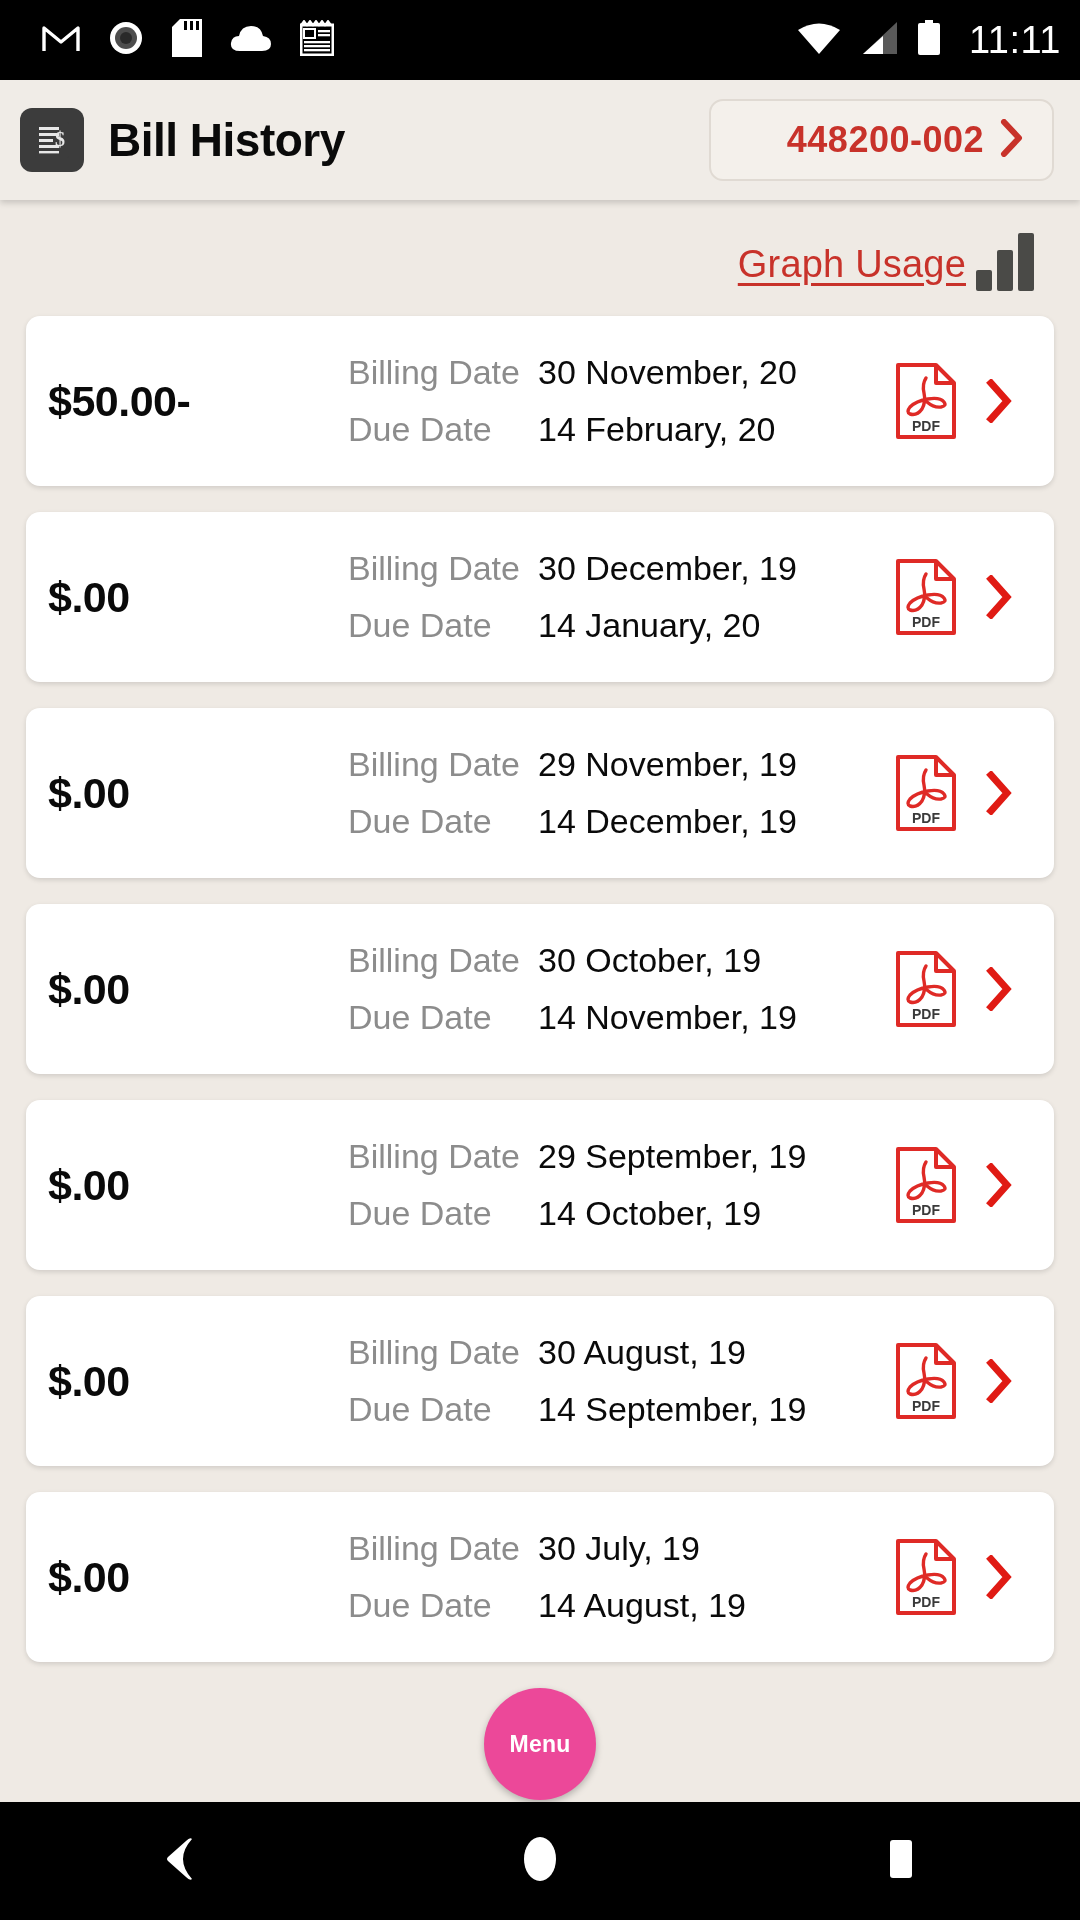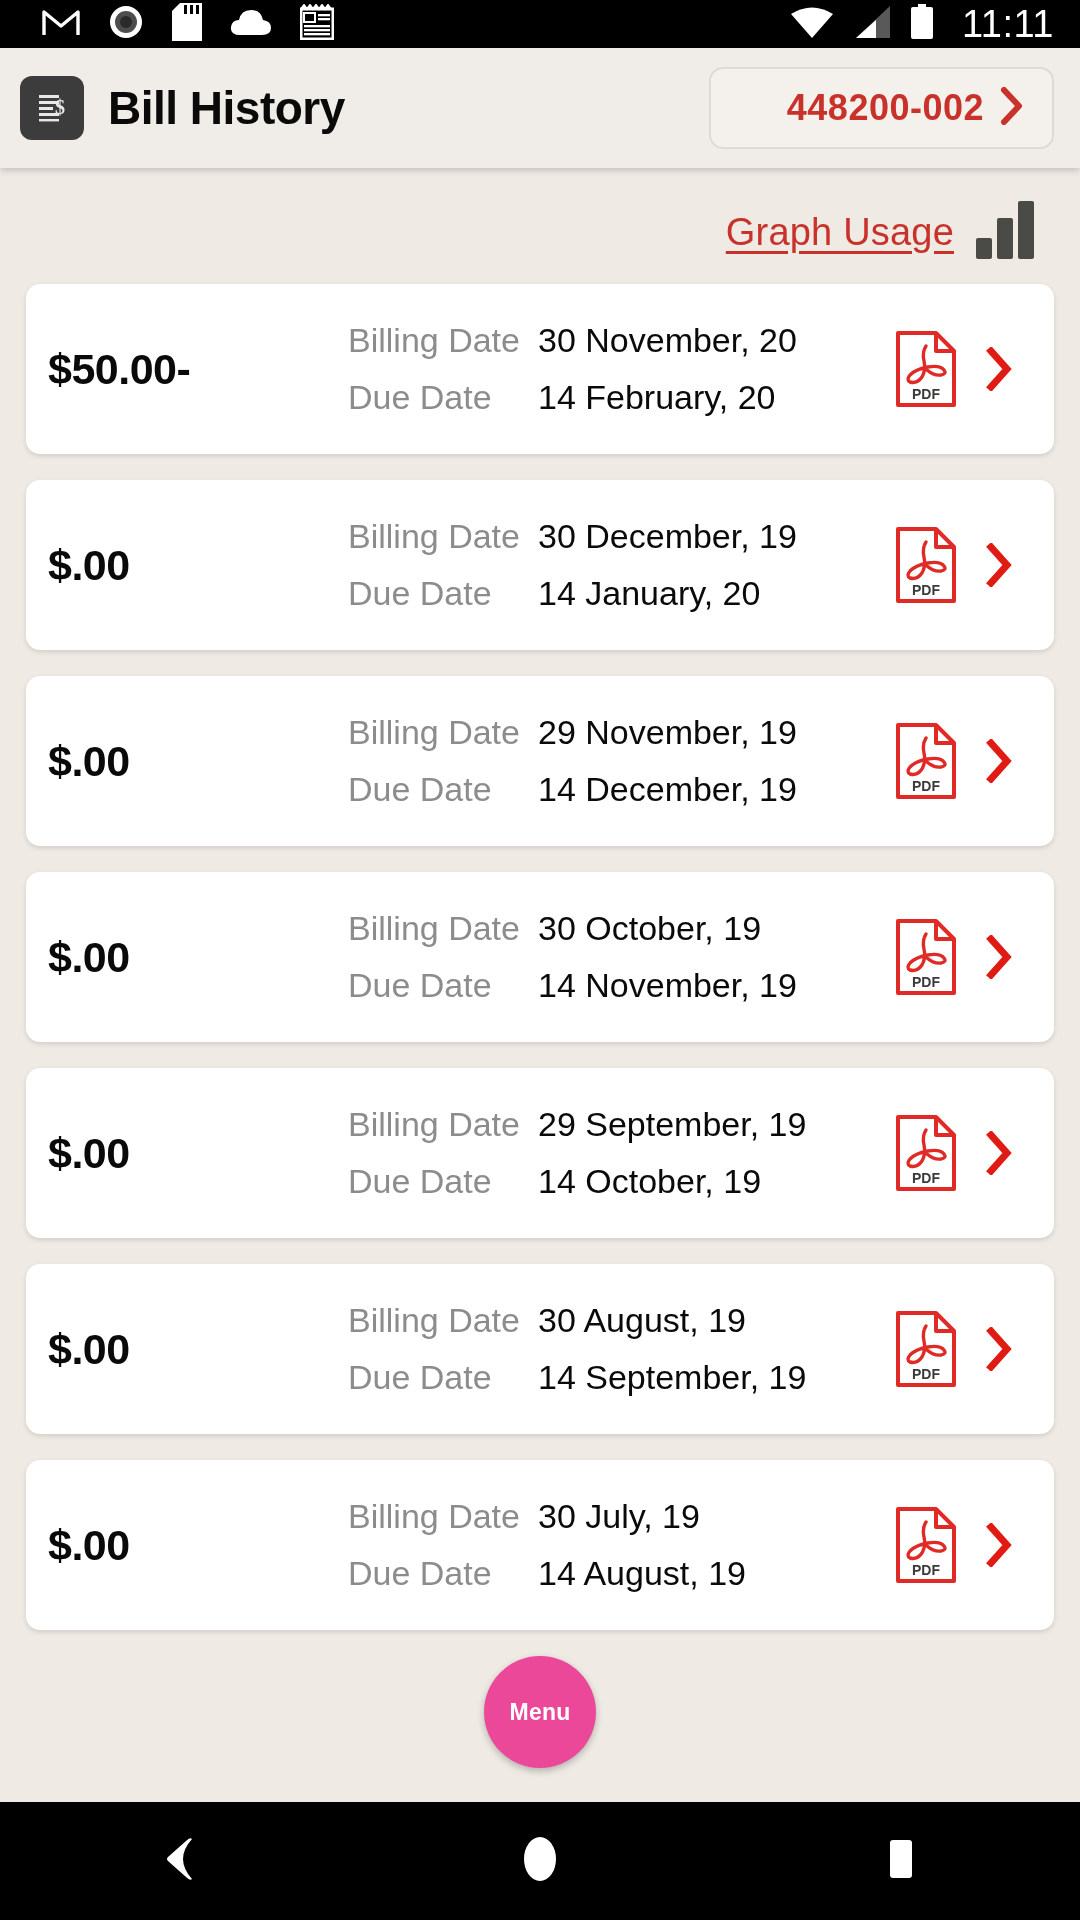--- a/index.html
+++ b/index.html
@@ -19,25 +19,25 @@
     position: relative;
     width: 1080px;
     height: 1920px;
     background: #EFEAE4;
     display: flex;
     flex-direction: column;
   }
 
   
   .statusbar {
-    height: 48px;
+    height: 80px;
     background: #000000;
     display: flex;
     align-items: center;
-    padding: 0 26px 0 42px;
+    padding: 0 19px 0 42px;
     flex: 0 0 auto;
   }
   .status-left {
     display: flex;
     align-items: center;
     gap: 28px;
     flex: 1 1 auto;
   }
   .status-right {
     display: flex;
@@ -111,21 +111,21 @@
     flex: 1 1 auto;
     position: relative;
     overflow: hidden;
     background: #EFEAE4;
   }
 
   .graph-usage-row {
     display: flex;
     align-items: center;
     justify-content: flex-end;
-    gap: 20px;
+    gap: 8px;
     padding: 32px 44px 10px 0;
   }
   .graph-usage-link {
     color: #C8322A;
     font-size: 38px;
     font-weight: 400;
     text-decoration: underline;
     text-underline-offset: 6px;
     letter-spacing: 0.2px;
     white-space: nowrap;

